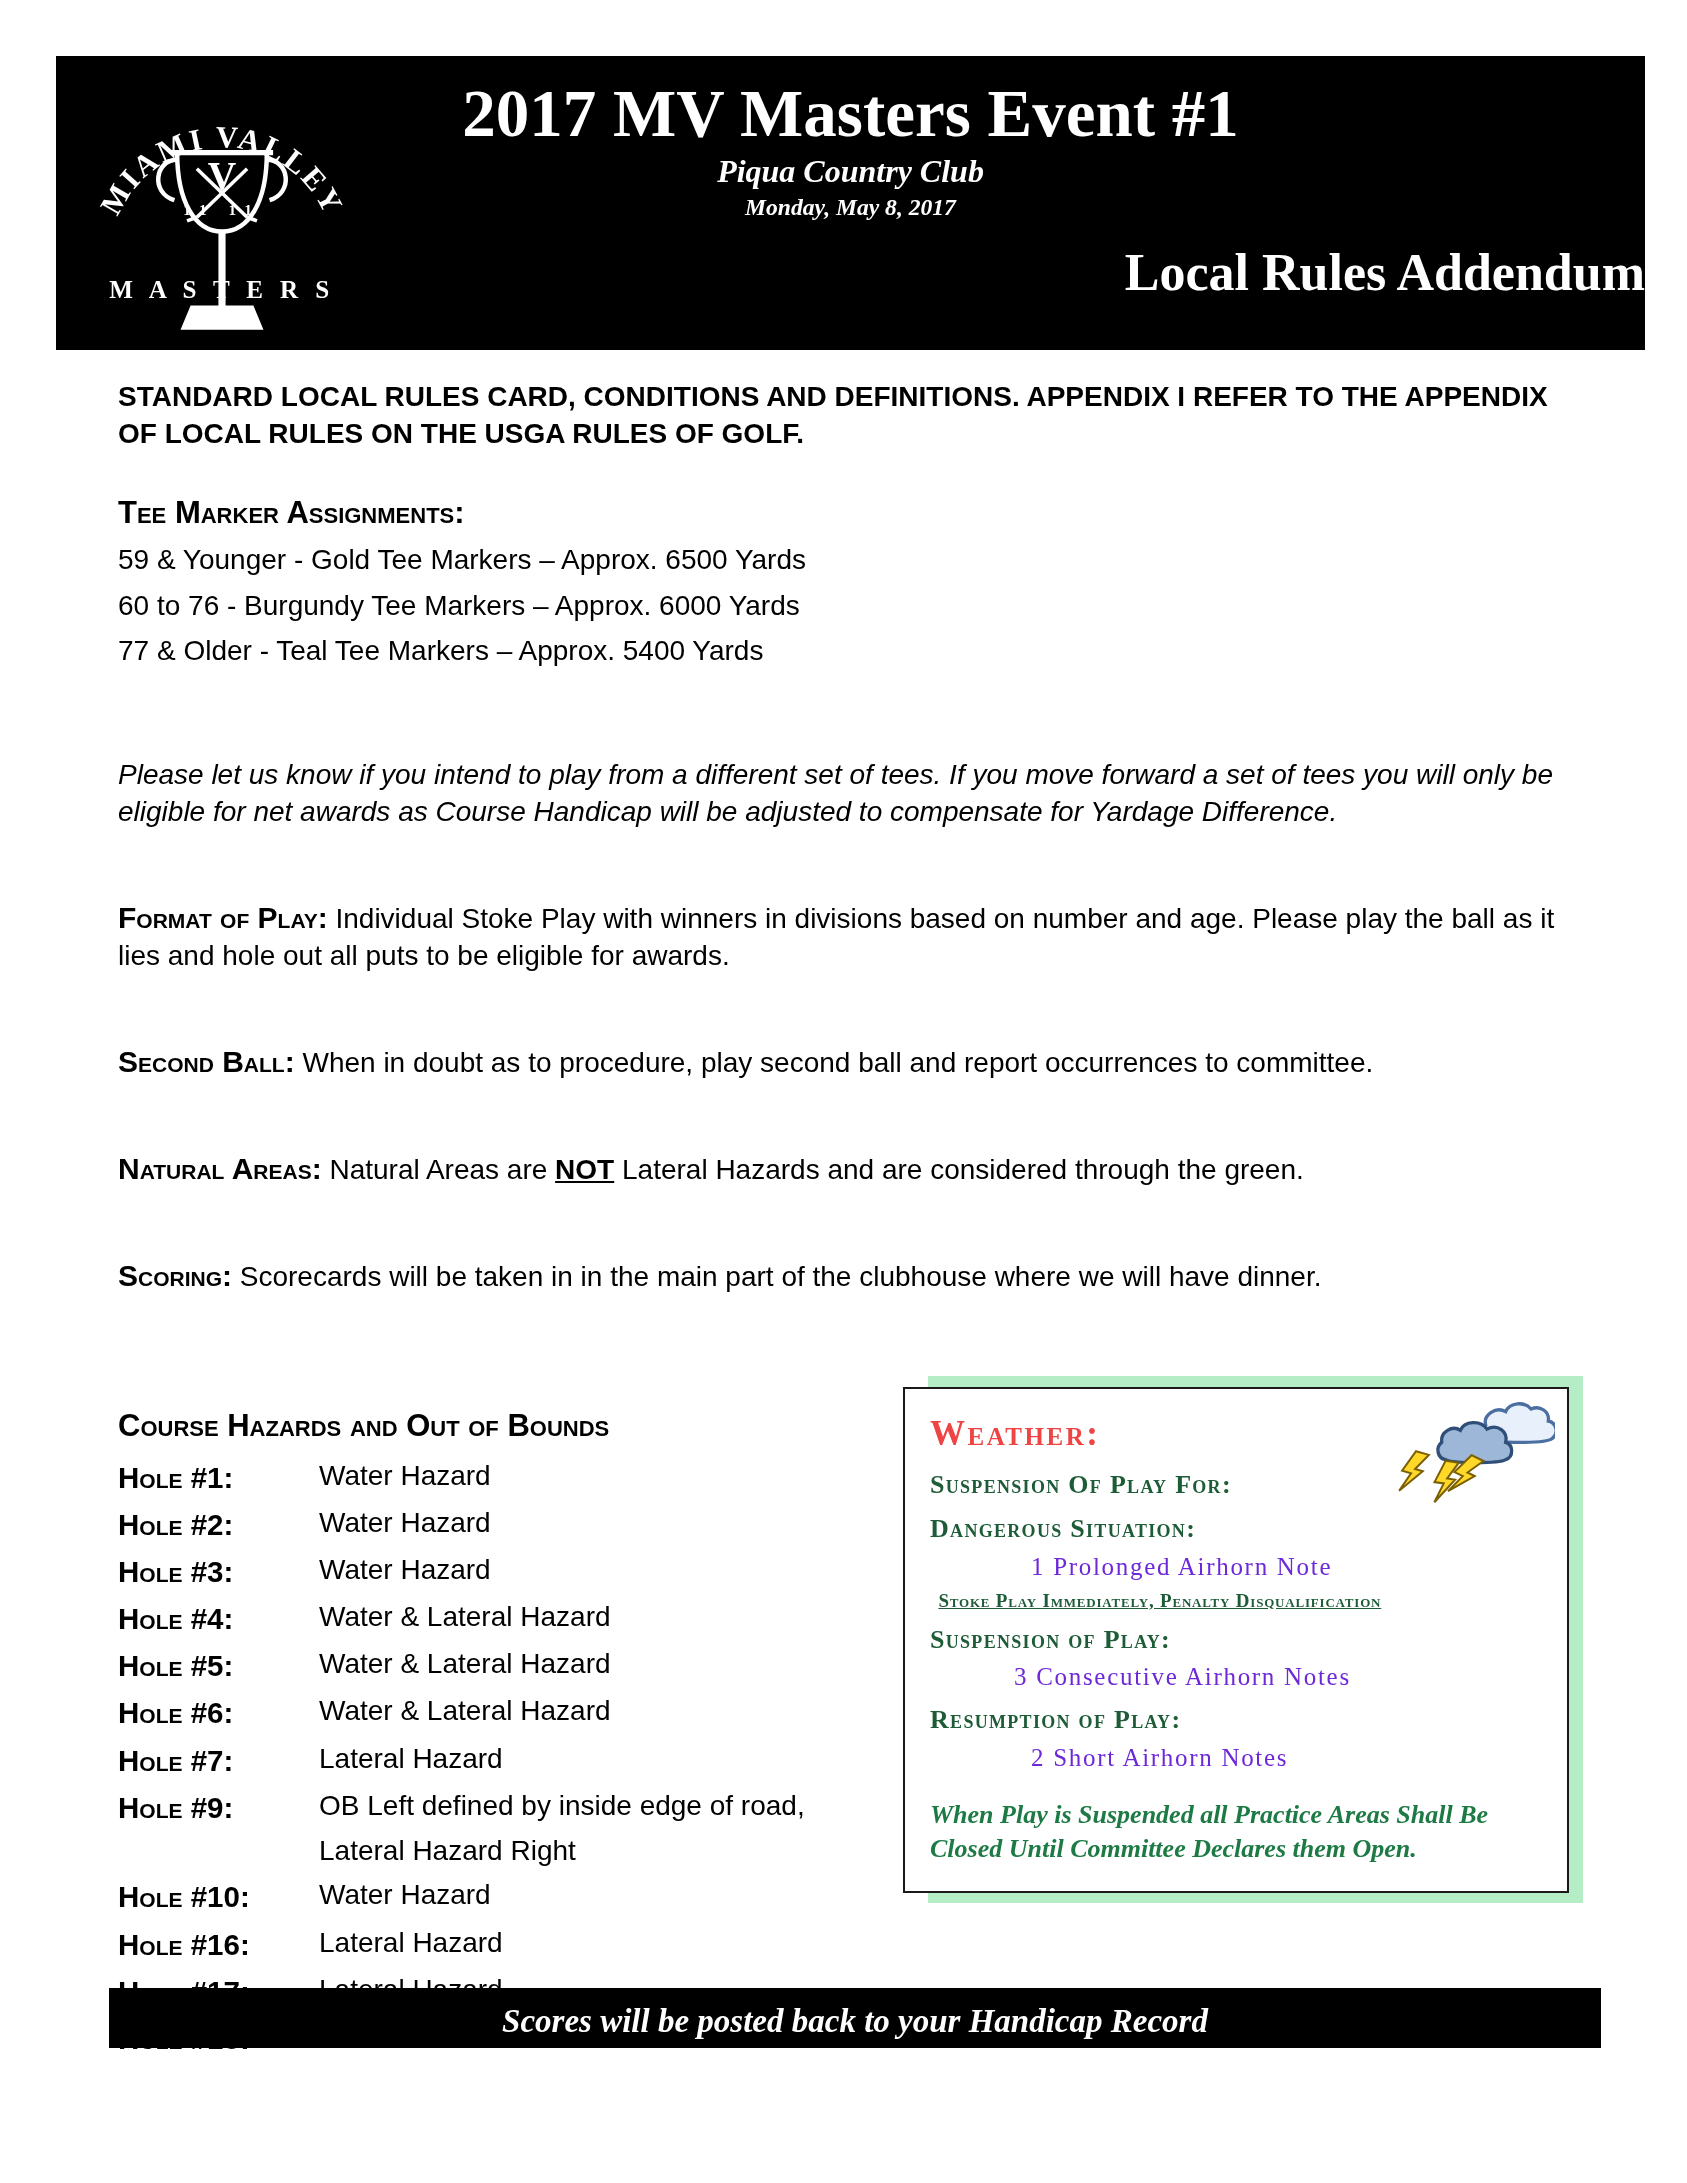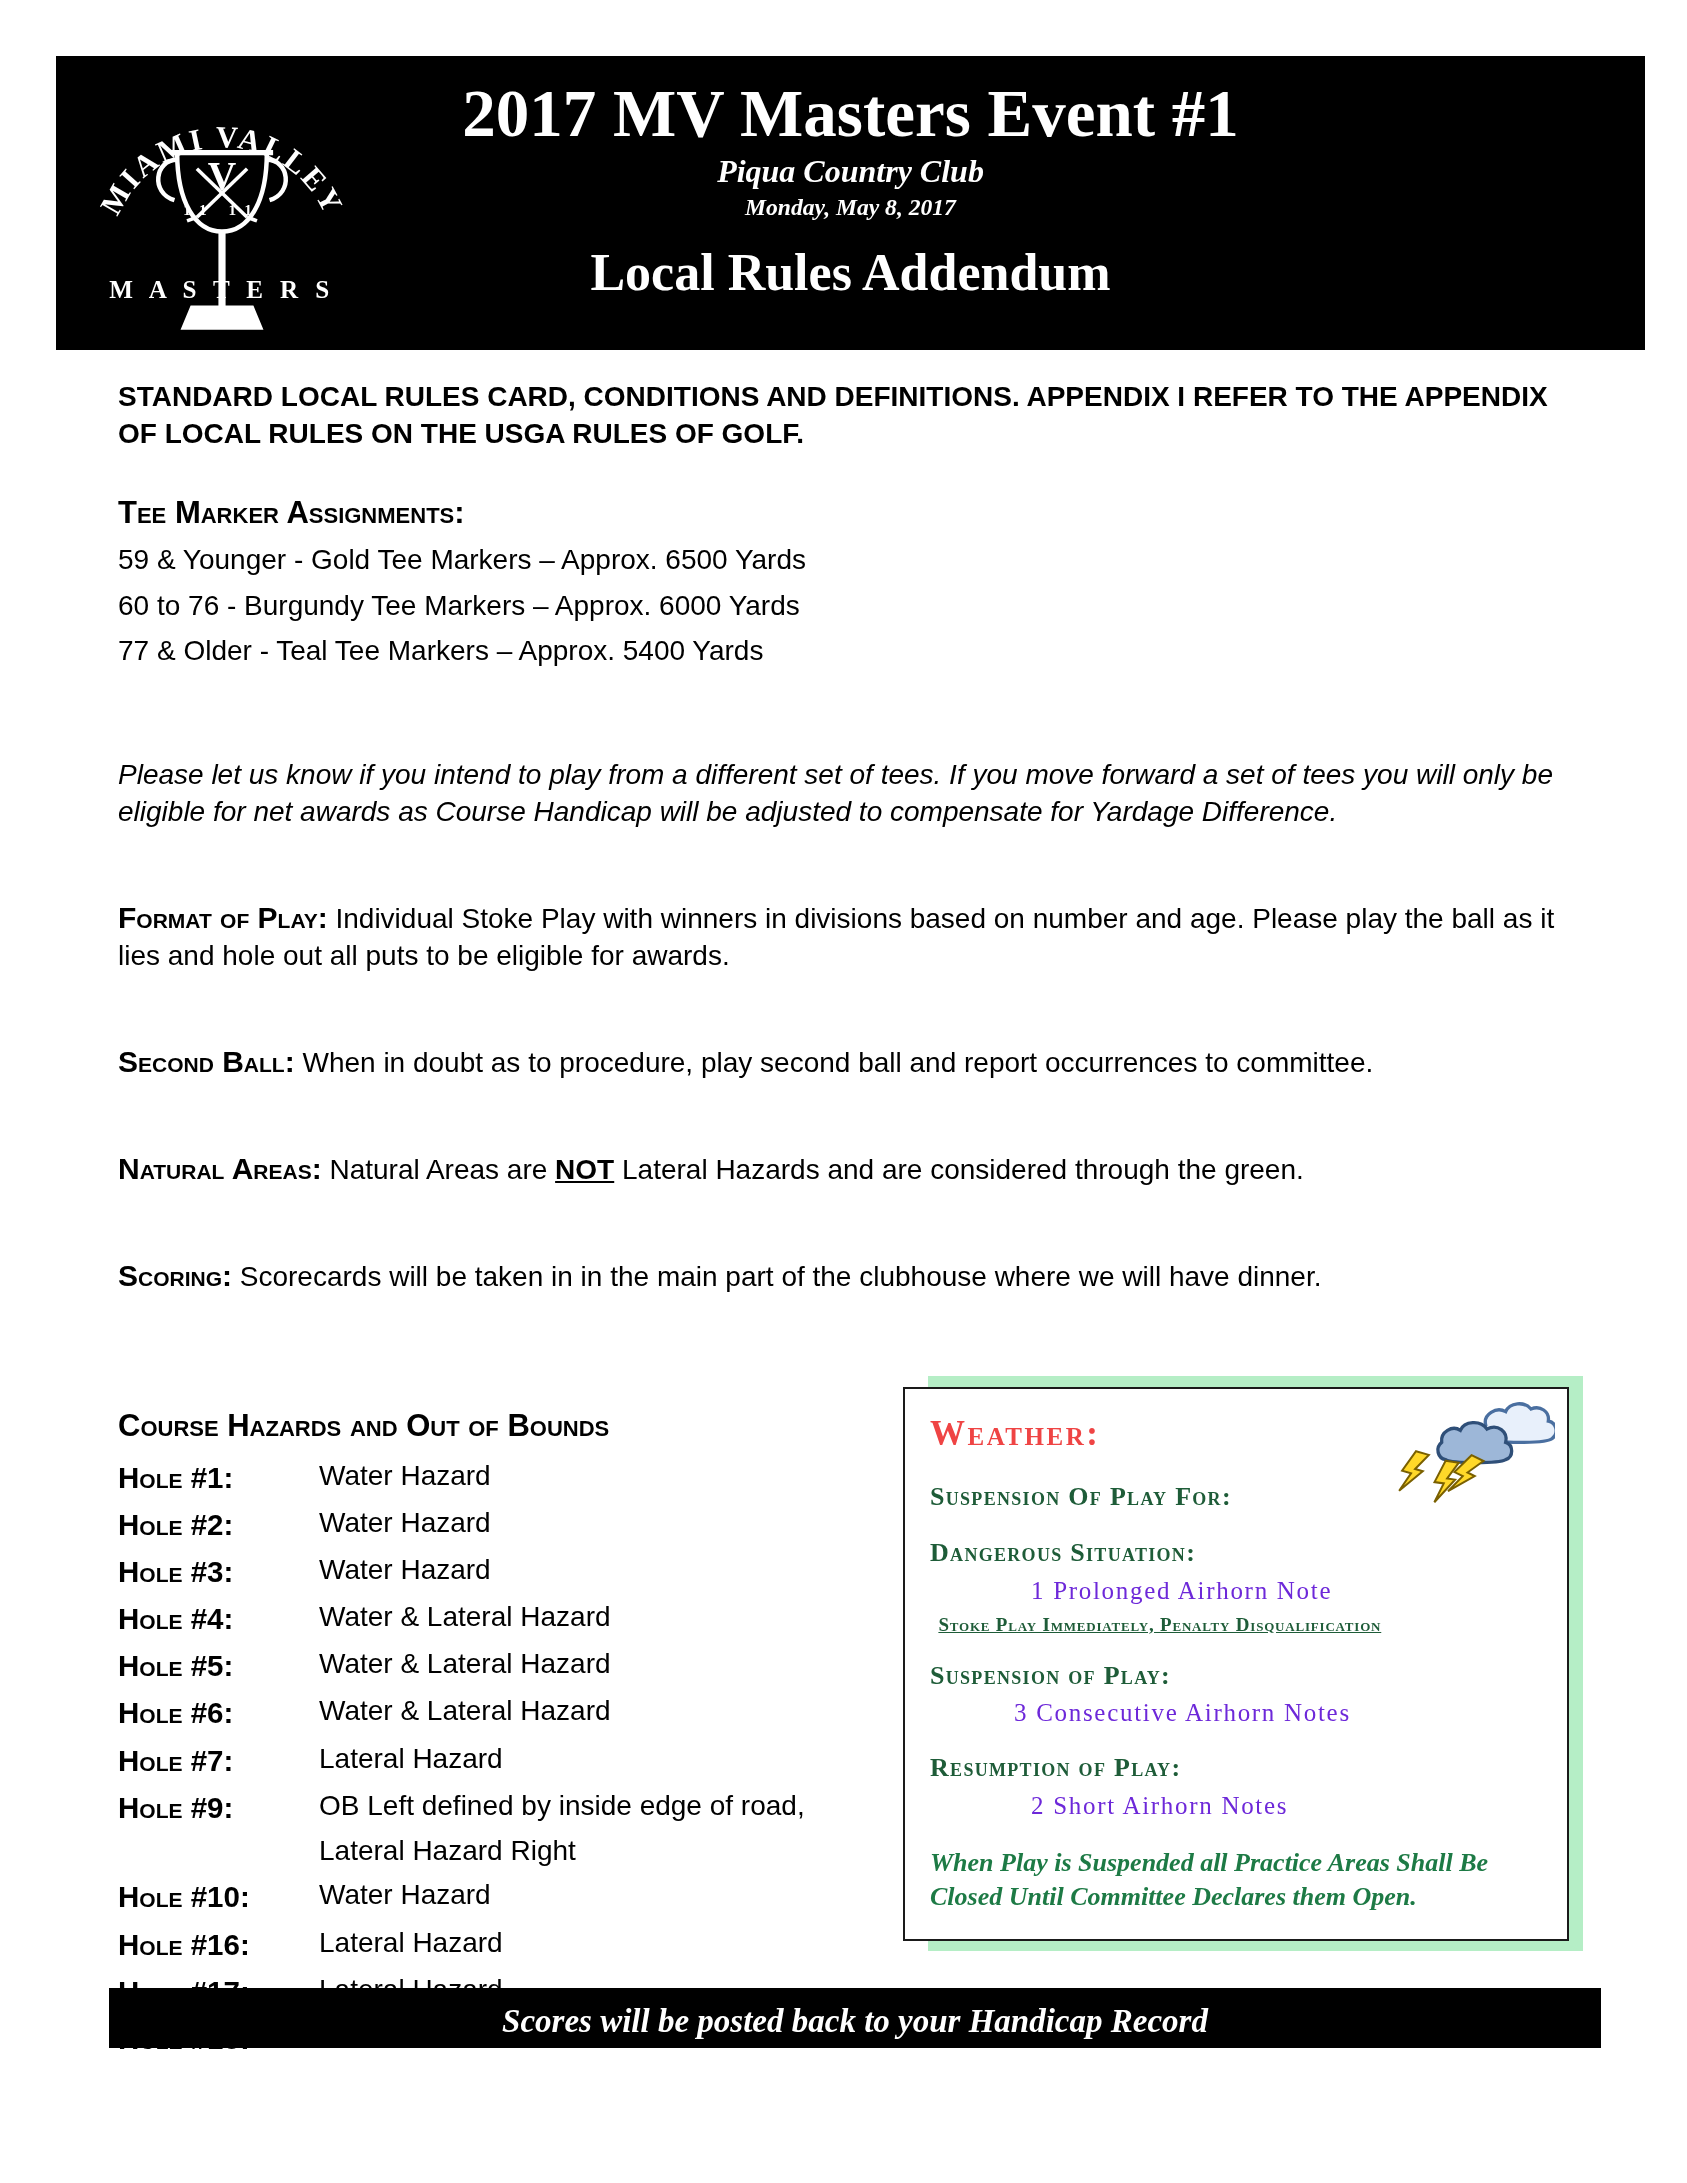--- a/index.html
+++ b/index.html
@@ -45,20 +45,21 @@
   .evt-date{
     font-size:23.6px;
     font-weight:bold;
     font-style:italic;
     margin-top:3.4px;
   }
   .evt-addendum{
     font-size:52px;
     font-weight:bold;
     margin-top:22px;
+    text-align:right;
   }
   
   .content{
     padding:29px 118px 0 118px;
     font-size:28px;
     line-height:1.32;
   }
   .intro{
     font-weight:bold;
     margin:0;
@@ -131,21 +132,21 @@
   .w-icon{
     position:absolute;
     top:5px; right:11.8px;
     width:160px; height:110px;
   }
   .w-head{
     font-variant:small-caps;
     font-weight:bold;
     font-size:26px;
     letter-spacing:1.3px;
-    margin-top:22px;
+    margin-top:10px;
   }
   .w-detail{
     font-size:25px;
     letter-spacing:1.7px;
     color:#6d28d9;
     padding-left:101px;
     margin-top:3.4px;
   }
   .w-detail.ind2{padding-left:84px;}
   .w-stop{

